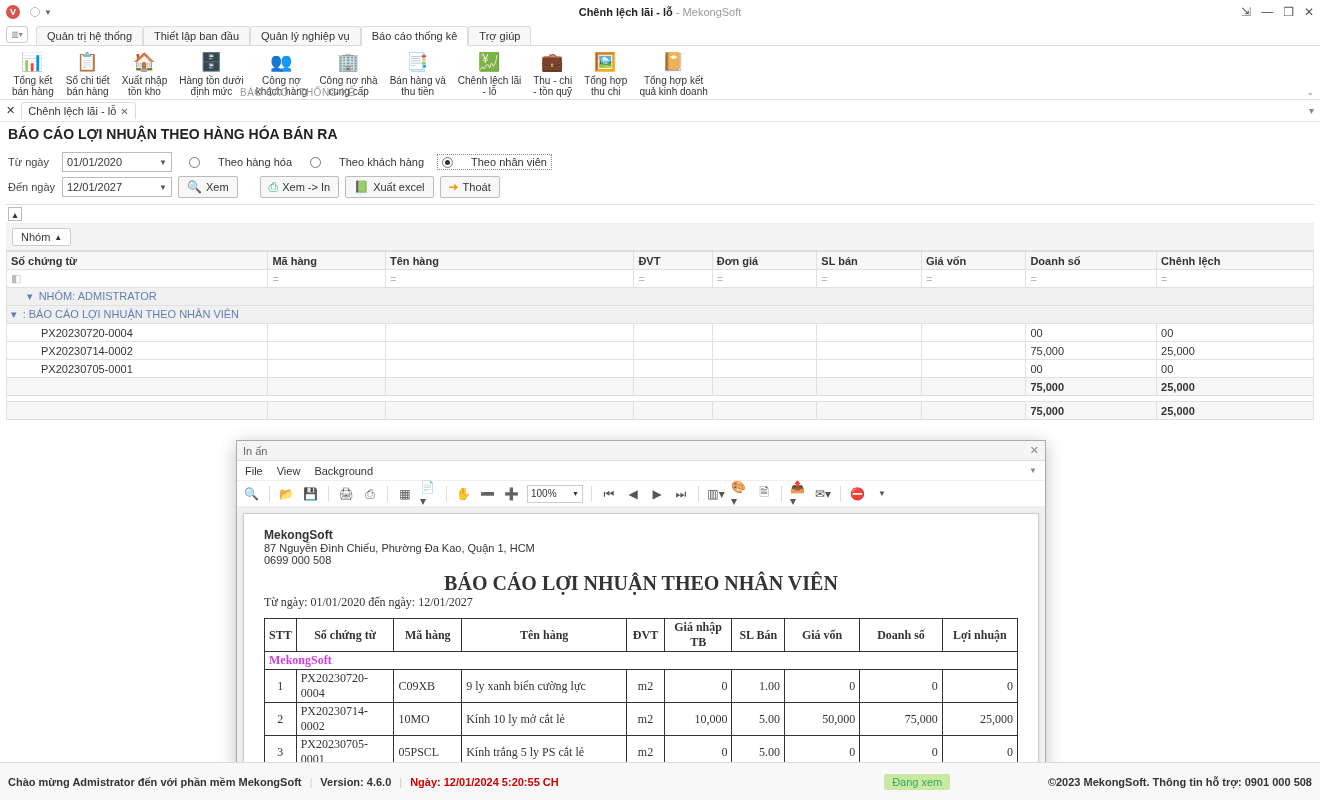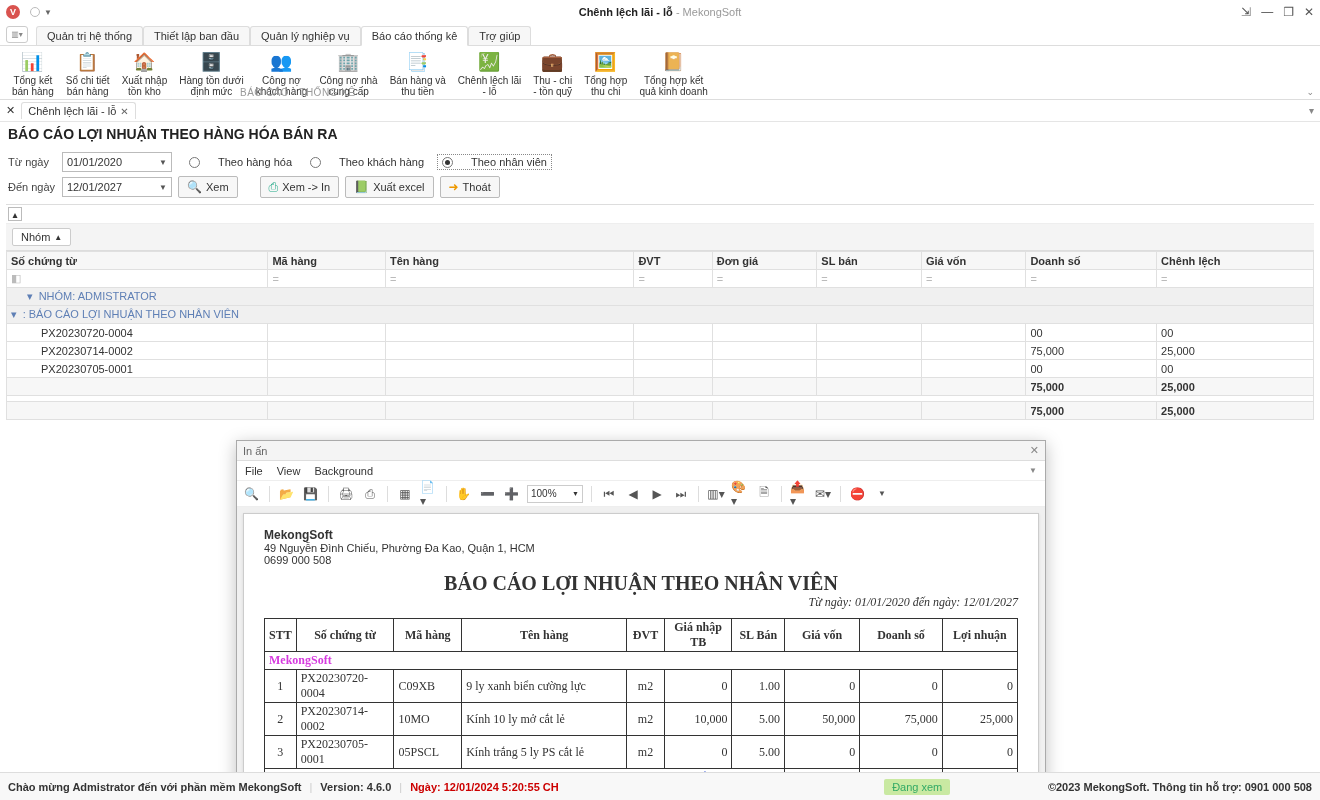--- a/index.html
+++ b/index.html
@@ -61,32 +61,32 @@
 .dialog-menu .dd { margin-left:auto; font-size:8px; color:#888;}
 .dialog-toolbar { height:26px; display:flex; align-items:center; gap:6px; padding:0 6px; border-bottom:1px solid #eee;}
 .tb-btn { width:18px;height:18px;display:flex;align-items:center;justify-content:center;font-size:12px;color:#555;cursor:pointer;}
 .tb-sep { width:1px; height:16px; background:#ddd; margin:0 2px;}
 .zoom-select { width:56px;height:18px;border:1px solid #ccc;font-size:10px;display:flex;align-items:center;justify-content:space-between;padding:0 3px;}
 .preview-area { flex:1; background:#f0f0f0; padding:6px; overflow:auto;}
 .paper { background:#fff; border:1px solid #ccc; width:100%; min-height:310px; padding:14px 20px; box-shadow:0 1px 3px rgba(0,0,0,0.1);}
 .paper .company { font-size:12px; font-weight:700;}
 .paper .addr { font-size:11px;}
 .paper h2 { text-align:center; font-family:"Times New Roman",serif; font-size:20px; font-weight:700; margin:6px 0 0;}
-.paper .date-range { text-align:right; font-style:italic; font-family:"Times New Roman",serif; font-size:12px; margin-bottom:8px;}
+.paper .date-range { text-align:left; font-family:"Times New Roman",serif; font-size:12px; margin-bottom:8px;}
 table.rpt { width:100%; border-collapse:collapse; font-family:"Times New Roman",serif; font-size:12px;}
 table.rpt th, table.rpt td { border:1px solid #333; padding:1px 4px;}
 table.rpt th { font-weight:700; text-align:center;}
 table.rpt td.num { text-align:right;}
 table.rpt td.ctr { text-align:center;}
 .rpt .admin-row td { color:#d63adf; font-weight:600;}
 .rpt .grp-total td { color:#1a3fd1; font-weight:700; text-align:right;}
 .rpt .grand-total td { color:#c11; font-weight:700; text-align:right;}
 .rpt .grand-total td, .rpt .grp-total td, .rpt .admin-row td { border-left:1px solid #333; border-right:1px solid #333;}
 .rpt .no-tb td { border-top:none; border-bottom:none;}
-.statusbar { position:fixed; bottom:0; left:0; right:0; height:28px; background:#f8f8f8; border-top:1px solid #ddd; display:flex; align-items:center; padding:0 8px; font-size:11px;}
+.statusbar { position:fixed; bottom:0; left:0; right:0; height:38px; background:#f8f8f8; border-top:1px solid #ddd; display:flex; align-items:center; padding:0 8px; font-size:11px;}
 .statusbar .sep { margin:0 8px; color:#ccc;}
 .statusbar .red { color:#c00;}
 .statusbar .status-tag { background:#c9e9a2; color:#3a6; padding:2px 8px; border-radius:2px;}
 .statusbar .right { margin-left:auto;}
 .content-wrap { position:relative; height:calc(100vh - 24px - 22px - 56px - 22px - 22px);}
 </style>
 </head>
 <body>
 
 <div class="titlebar">
@@ -387,21 +387,21 @@
     <span class="tb-sep"></span>
     <span class="tb-btn">📤▾</span>
     <span class="tb-btn">✉▾</span>
     <span class="tb-sep"></span>
     <span class="tb-btn" style="color:#c33;">⛔</span>
     <span class="tb-btn" style="font-size:8px;">▼</span>
   </div>
   <div class="preview-area">
     <div class="paper">
       <div class="company">MekongSoft</div>
-      <div class="addr">49 Nguyễn Đình Chiếu, Phường Đa Kao, Quận 1, HCM</div>
+      <div class="addr">87 Nguyễn Đình Chiếu, Phường Đa Kao, Quận 1, HCM</div>
       <div class="addr">0699 000 508</div>
       <h2>BÁO CÁO LỢI NHUẬN THEO NHÂN VIÊN</h2>
       <div class="date-range">Từ ngày: 01/01/2020 đến ngày: 12/01/2027</div>
       <table class="rpt">
         <colgroup>
               <col style="width:4%">
               <col style="width:13%">
               <col style="width:9%">
               <col style="width:22%">
               <col style="width:5%">

